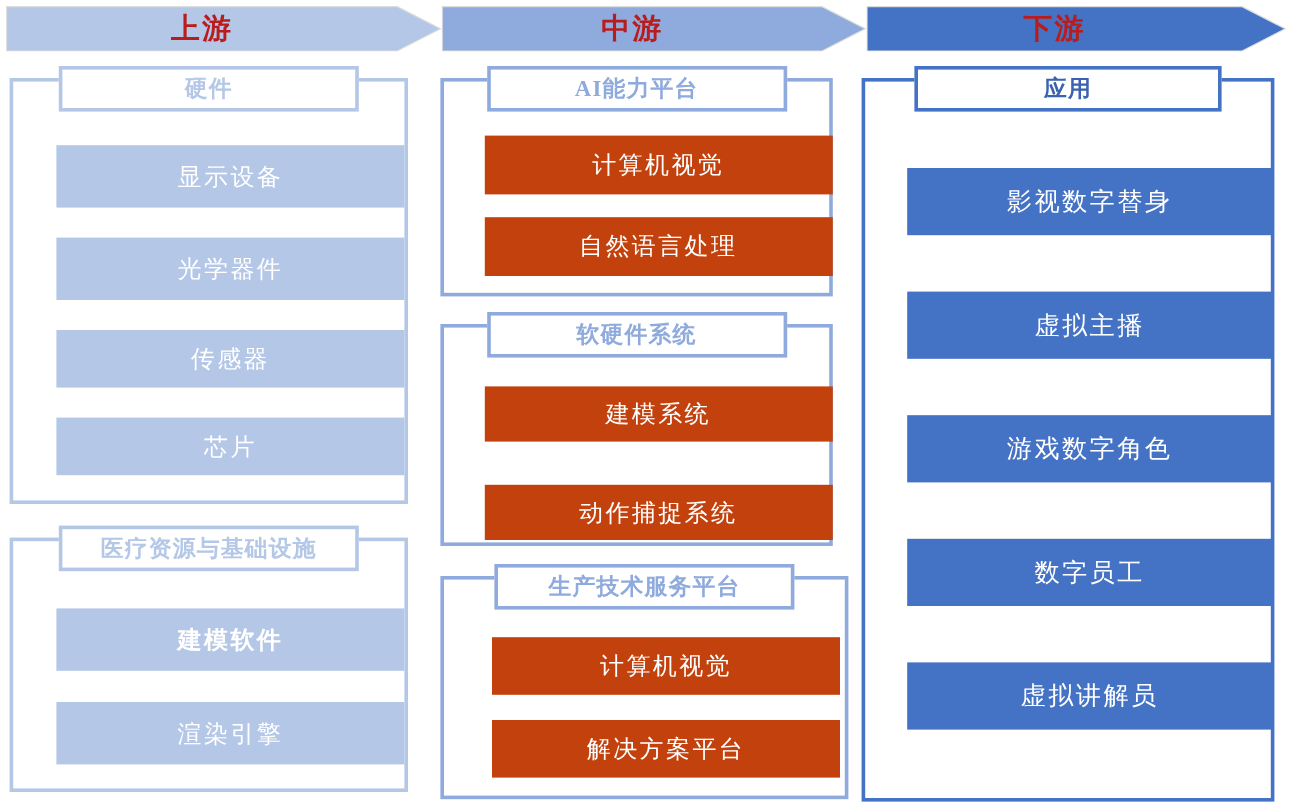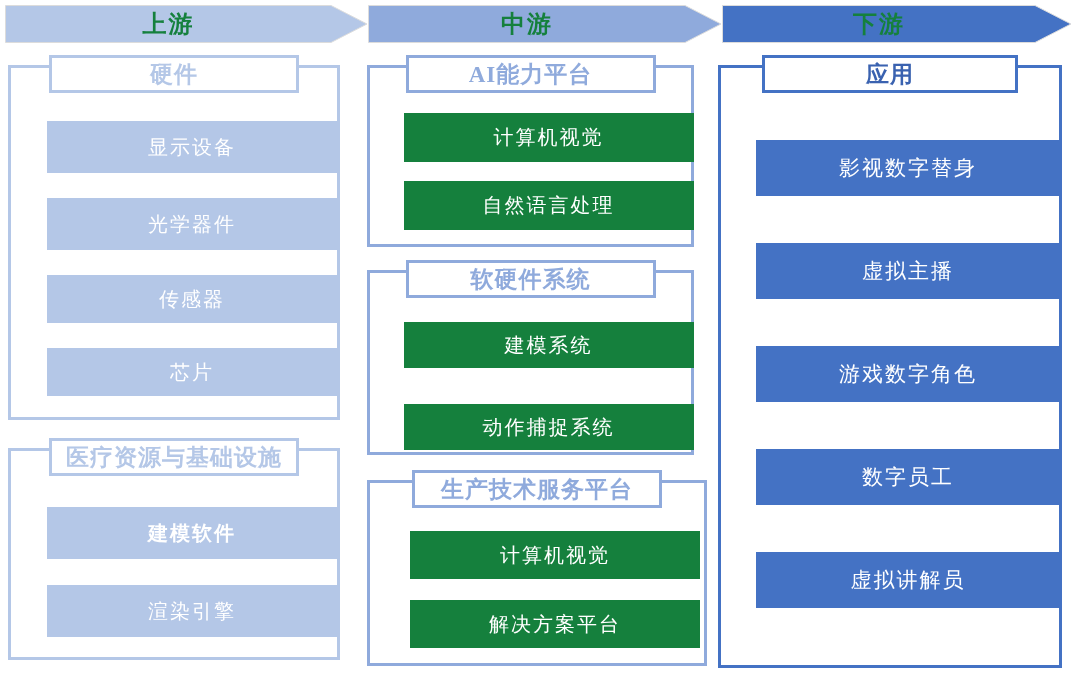--- a/index.html
+++ b/index.html
@@ -6,42 +6,42 @@
   #stage{
     position:relative;width:1080px;height:676px;background:#ffffff;overflow:hidden;
     font-family:"Liberation Serif","DejaVu Serif",serif;
   }
   
   .arrow{position:absolute;top:5px;height:38px;}
   .arrow svg{position:absolute;left:0;top:0;display:block;}
   .arrow .arrow-label{
     position:absolute;left:0;top:0;right:36px;bottom:0;
     display:flex;align-items:center;justify-content:center;
-    font-size:24px;font-weight:700;color:#15803d;letter-spacing:2px;
+    font-size:24px;font-weight:700;color:#b91c1c;letter-spacing:2px;
   }
   
   .group{position:absolute;border:3px solid;background:#ffffff;box-sizing:border-box;}
   .group-header{
     position:absolute;left:50%;transform:translateX(-50%);top:-13px;
     width:250px;height:38px;background:#ffffff;border:3px solid;box-sizing:border-box;
     display:flex;align-items:center;justify-content:center;
-    font-size:23px;font-weight:700;letter-spacing:1px;white-space:nowrap;
+    font-size:19px;font-weight:700;letter-spacing:1px;white-space:nowrap;
   }
   .items{display:flex;flex-direction:column;align-items:center;box-sizing:border-box;}
   .item{
     width:290px;display:flex;align-items:center;justify-content:center;
     color:#ffffff;font-size:20px;letter-spacing:2px;flex:none;margin-left:36px;
   }
   
   .g-light{border-color:#B4C7E7;}
   .g-light .group-header{border-color:#B4C7E7;color:#B4C7E7;}
   .g-light .item{background:#B4C7E7;}
   .g-medium{border-color:#8FAADC;}
   .g-medium .group-header{border-color:#8FAADC;color:#8FAADC;}
-  .g-medium .item{background:#15803d;}
+  .g-medium .item{background:#c2410c;}
   .g-dark{border-color:#4472C4;}
   .g-dark .group-header{border-color:#4472C4;color:#3A62B0;}
   .g-dark .item{background:#4472C4;width:305px;font-size:21px;}
   .ellipsis{
     text-align:center;font-size:22px;font-weight:700;color:#000000;
     letter-spacing:2px;margin-top:16px;
   }
 </style>
 </head>
 <body>

